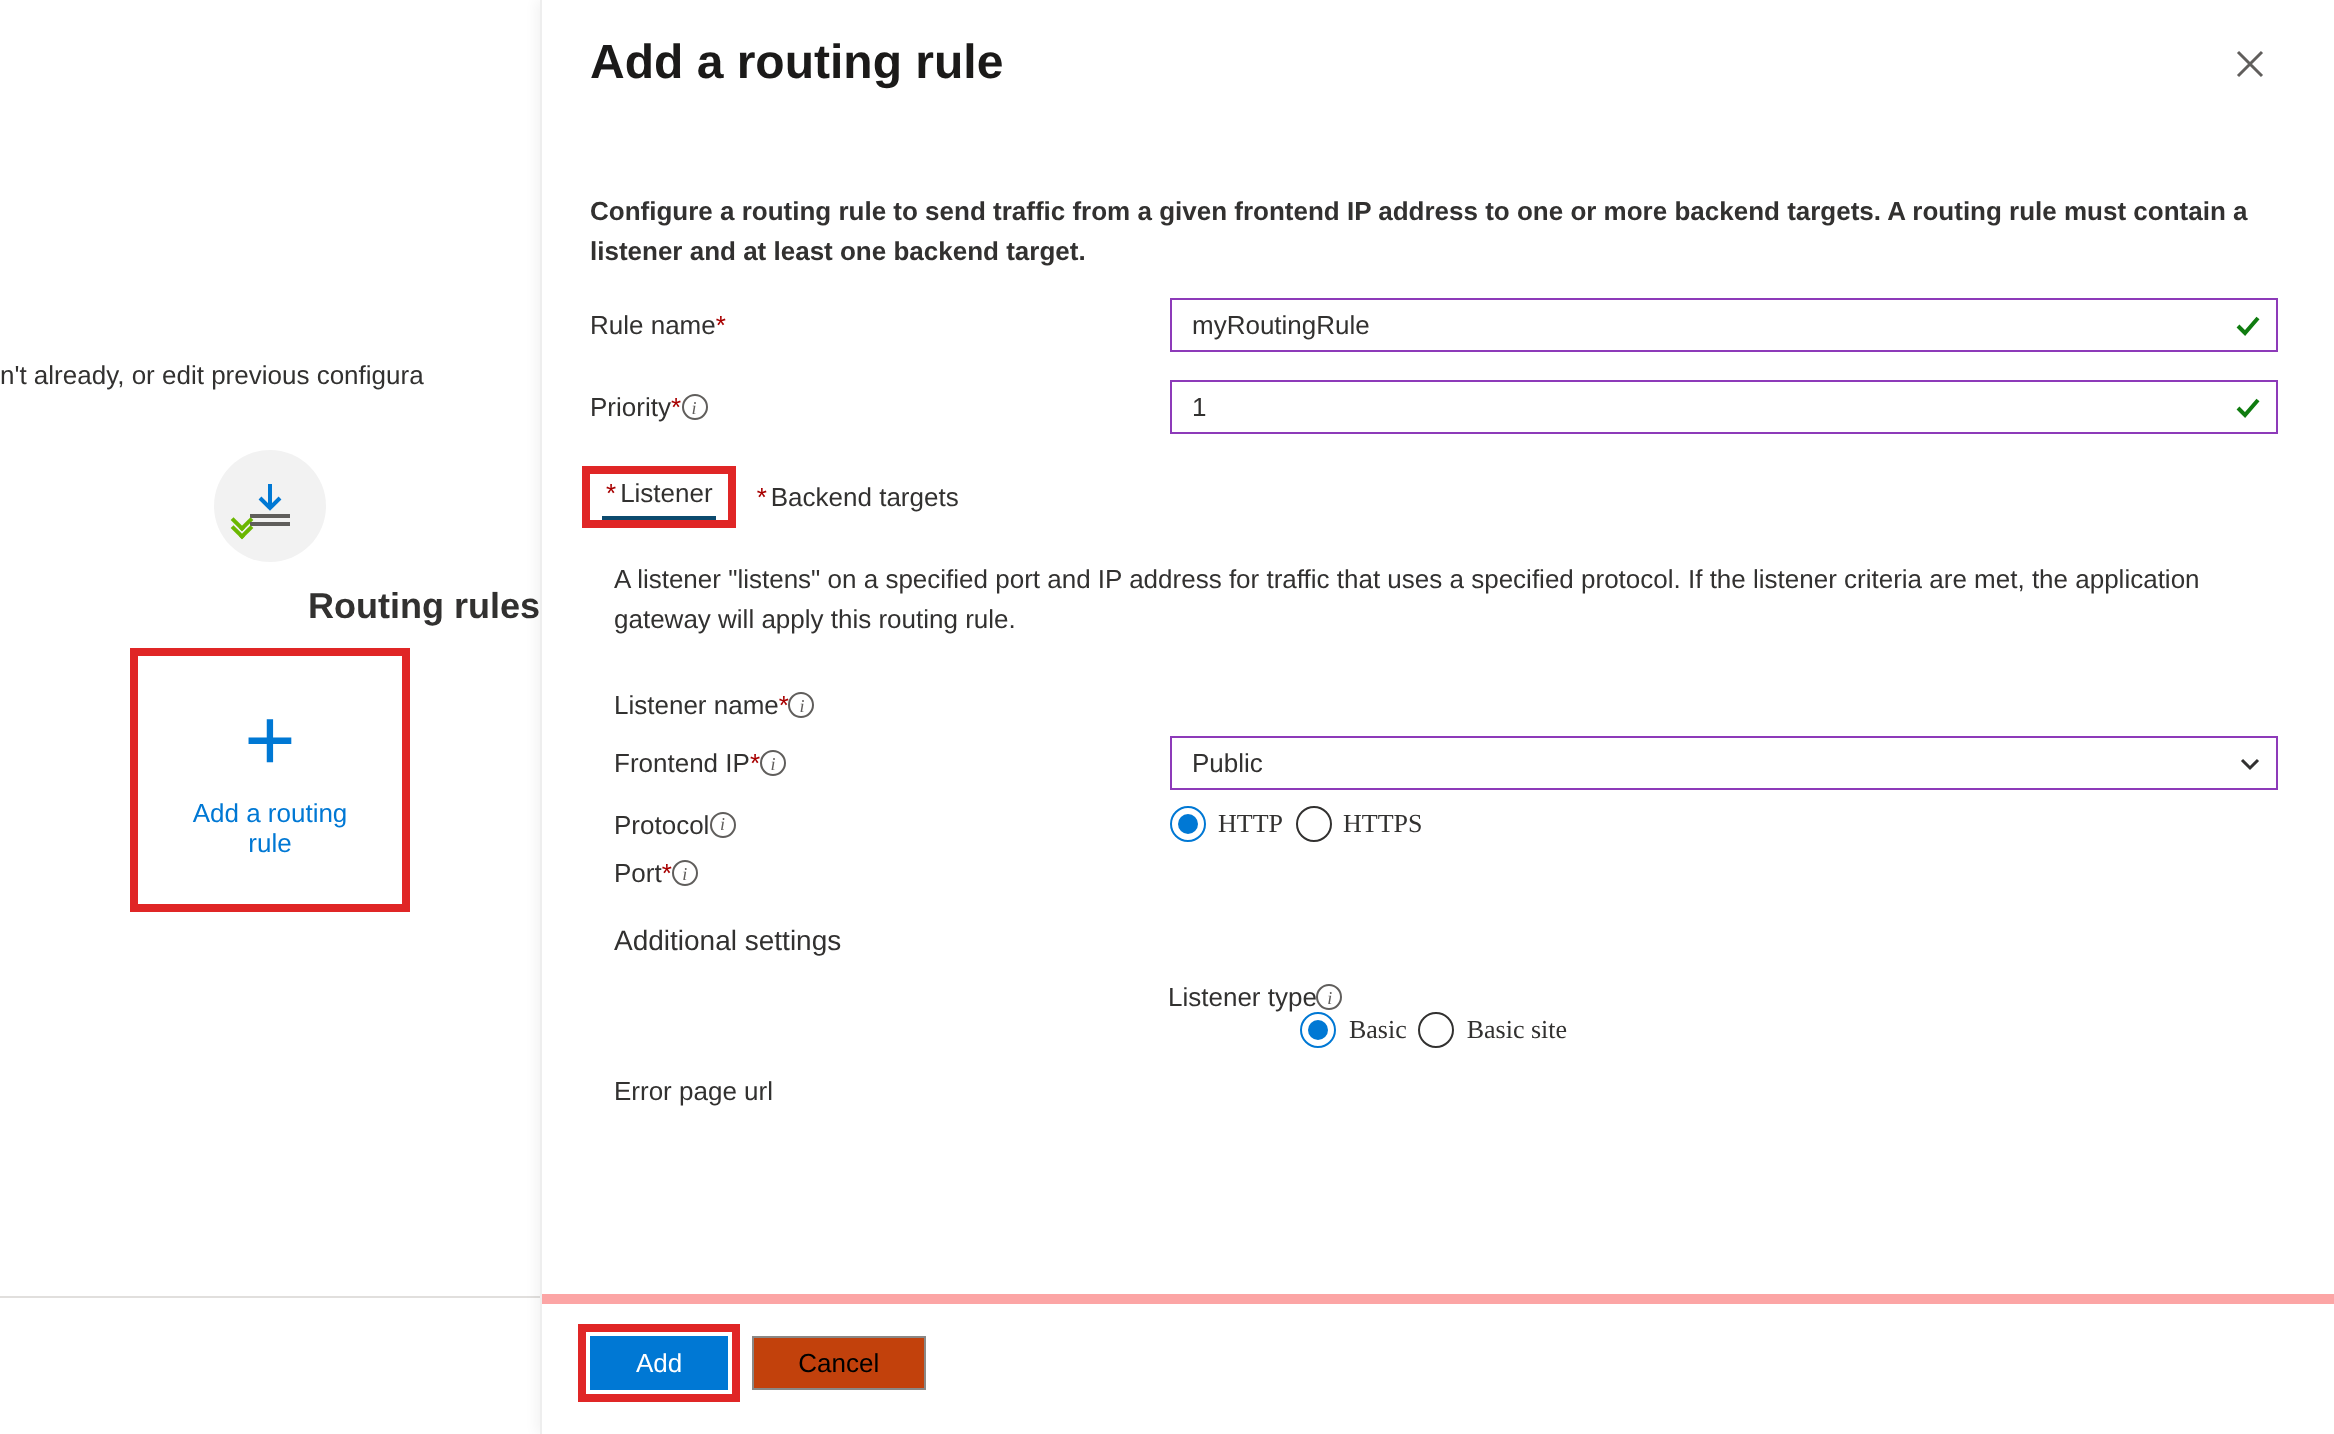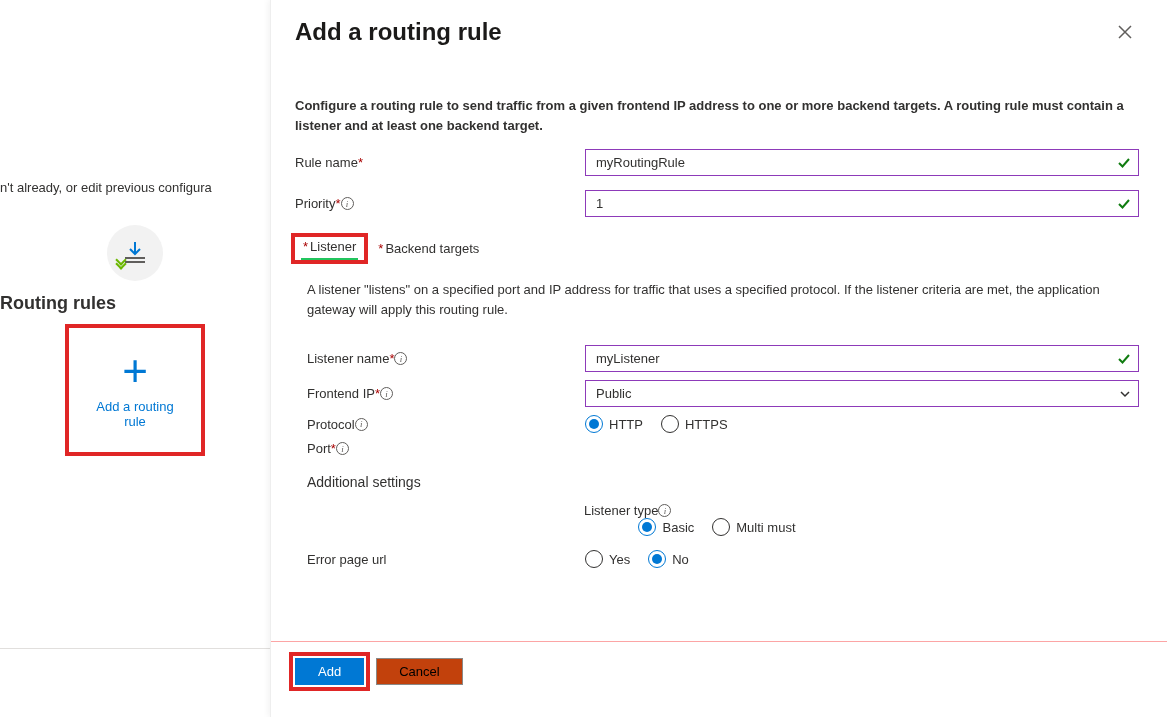--- a/index.html
+++ b/index.html
@@ -39,21 +39,21 @@
     flex-direction: column;
   }
   .step-circle .arrow-down {
     width: 16px; height: 16px;
     fill: #0078d4;
   }
   .step-lines { margin-top: -2px; }
   .step-lines .l { display:block; width:20px; height:2px; background:#605e5c; margin:2px 0; position:relative;}
   .step-lines .l::before { content:""; position:absolute; left:-8px; top:-1px; width:6px; height:6px; border-left:2px solid #6bb700; border-bottom:2px solid #6bb700; transform:rotate(-45deg);}
   .routing-title {
-    text-align: left;
+    text-align: right;
     font-size: 18px;
     font-weight: 600;
     margin-top: 12px;
     color: #323130;
   }
   .add-tile {
     width: 136px;
     height: 128px;
     margin: 12px auto 0 auto;
     display: flex;
@@ -162,62 +162,63 @@
     gap: 12px;
     font-size: 13px;
   }
   .tab {
     padding: 4px 2px;
     cursor: pointer;
     color: #323130;
     position: relative;
   }
   .tab.active {
-    border-bottom: 2px solid #22c55e;
+    border-bottom: 2px solid #0c4a6e;
   }
   .tab .req { margin-right: 2px; }
   .tab-highlight {
     outline: 4px solid #e02626;
     padding:2px 6px;
   }
   .tab-desc {
     margin-top: 20px;
     font-size: 13px;
     line-height: 1.5;
     color: #323130;
     padding-left: 12px;
   }
   .section-head {
     font-weight: 400;
     font-size: 14px;
     margin-top: 18px;
   }
   .radio-group {
     display: flex;
-    gap: 18px;
-    align-items: center;
+    gap: 6px;
+    align-items: center;
+    font-family: Liberation Serif, serif;
   }
   .radio {
     display: flex; align-items: center; gap: 6px; cursor:pointer;
   }
   .radio-circle {
     width: 18px; height: 18px;
     border: 1px solid #323130;
     border-radius: 50%;
     display:flex; align-items:center; justify-content:center;
   }
   .radio.selected .radio-circle { border-color: #0078d4; }
   .radio.selected .radio-dot {
     width: 10px; height: 10px; background: #0078d4; border-radius:50%;
   }
   
   .blade-footer {
     position: absolute;
-    left:0; right:0; bottom:16px;
-    border-top: 1px solid #fca5a5;
+    left:0; right:0; bottom:6px;
+    border-top: 5px solid #fca5a5;
     padding: 16px 24px;
     display:flex; gap: 12px;
     background:#fff;
   }
   .btn {
     padding: 5px 22px;
     font-size: 13px;
     cursor: pointer;
     border: 1px solid #8a8886;
     background: #c2410c;
@@ -312,26 +313,20 @@
   </div>
 
   <div class="tab-desc">A listener "listens" on a specified port and IP address for traffic that uses a specified protocol. If the listener criteria are met, the application gateway will apply this routing rule.</div>
 
   <div class="form-row" style="margin-top:26px;">
     <div class="form-label" style="padding-left:12px;">
       <span>Listener name</span>
         <span class="req">*</span>
       <span class="info-icon">i</span>
     </div>
-    <div class="form-field input-wrap">
-      <input class="text-input" type="text" value="myListener" style="">
-      <span class="check-icon"><svg viewBox="0 0 14 14">
-            <path d="M2 7l3.5 3.5L12 3"></path>
-          </svg></span>
-    </div>
   </div>
 
   <div class="form-row" style="margin-top:8px;">
     <div class="form-label" style="padding-left:12px;">
       <span>Frontend IP</span>
         <span class="req">*</span>
       <span class="info-icon">i</span>
     </div>
     <div class="form-field input-wrap">
       <div class="text-input" style="cursor:pointer;">Public</div>
@@ -377,40 +372,28 @@
     </div>
     <div class="form-field radio-group">
       <div class="radio selected">
         <span class="radio-circle">
             <span class="radio-dot"></span>
           </span>
         <span>Basic</span>
       </div>
       <div class="radio">
         <span class="radio-circle"></span>
-        <span>Multi must</span>
+        <span>Basic site</span>
       </div>
     </div>
   </div>
 
   <div class="form-row" style="">
     <div class="form-label" style="padding-left:12px;">
       <span>Error page url</span>
-    </div>
-    <div class="form-field radio-group">
-      <div class="radio">
-        <span class="radio-circle"></span>
-        <span>Yes</span>
-      </div>
-      <div class="radio selected">
-        <span class="radio-circle">
-            <span class="radio-dot"></span>
-          </span>
-        <span>No</span>
-      </div>
     </div>
   </div>
 
   <div class="blade-footer">
     <button class="btn primary btn-highlight">Add</button>
     <button class="btn">Cancel</button>
   </div>
 </div>
 
 </body></html>

